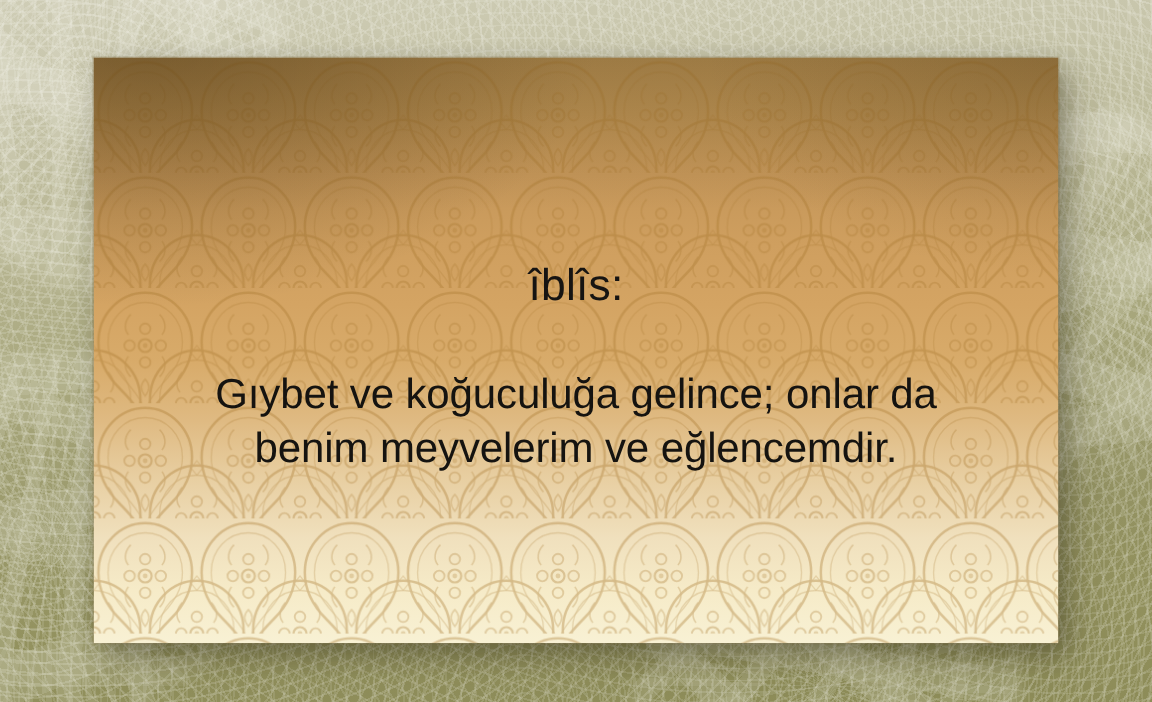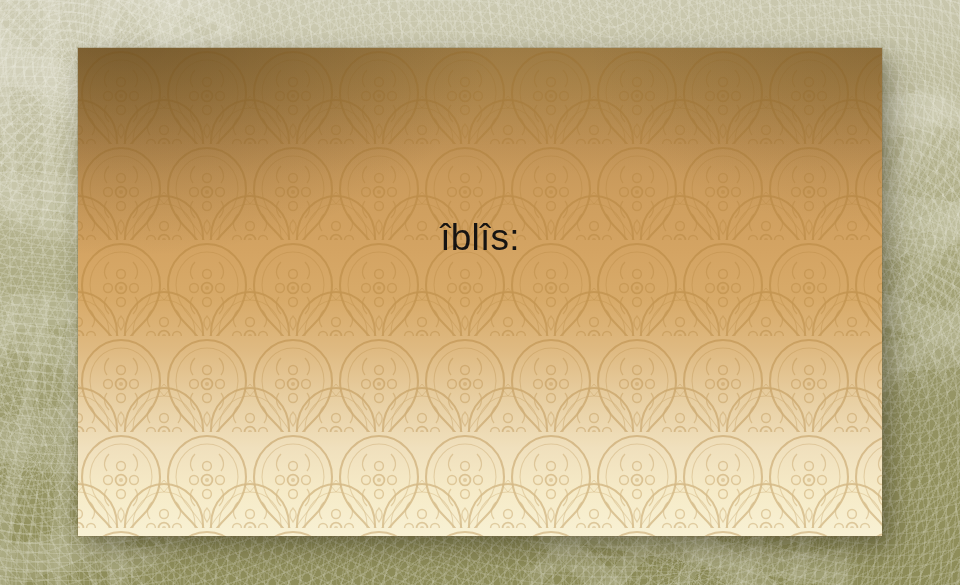--- a/index.html
+++ b/index.html
@@ -205,16 +205,20 @@
           </pattern>
         </defs>
         <rect x="0" y="0" width="804" height="488" fill="url(#damask)"></rect>
       </svg>
     </div>
 
     <div class="card-vignette"></div>
 
     <div class="text-layer">
       <div class="title">îblîs:</div>
+      <div class="body-text">
+        <span class="line">Gıybet ve koğuculuğa gelince; onlar da</span>
+        <span class="line">benim meyvelerim ve eğlencemdir.</span>
+      </div>
     </div>
   </div>
 
 </div>
 
 </body></html>

